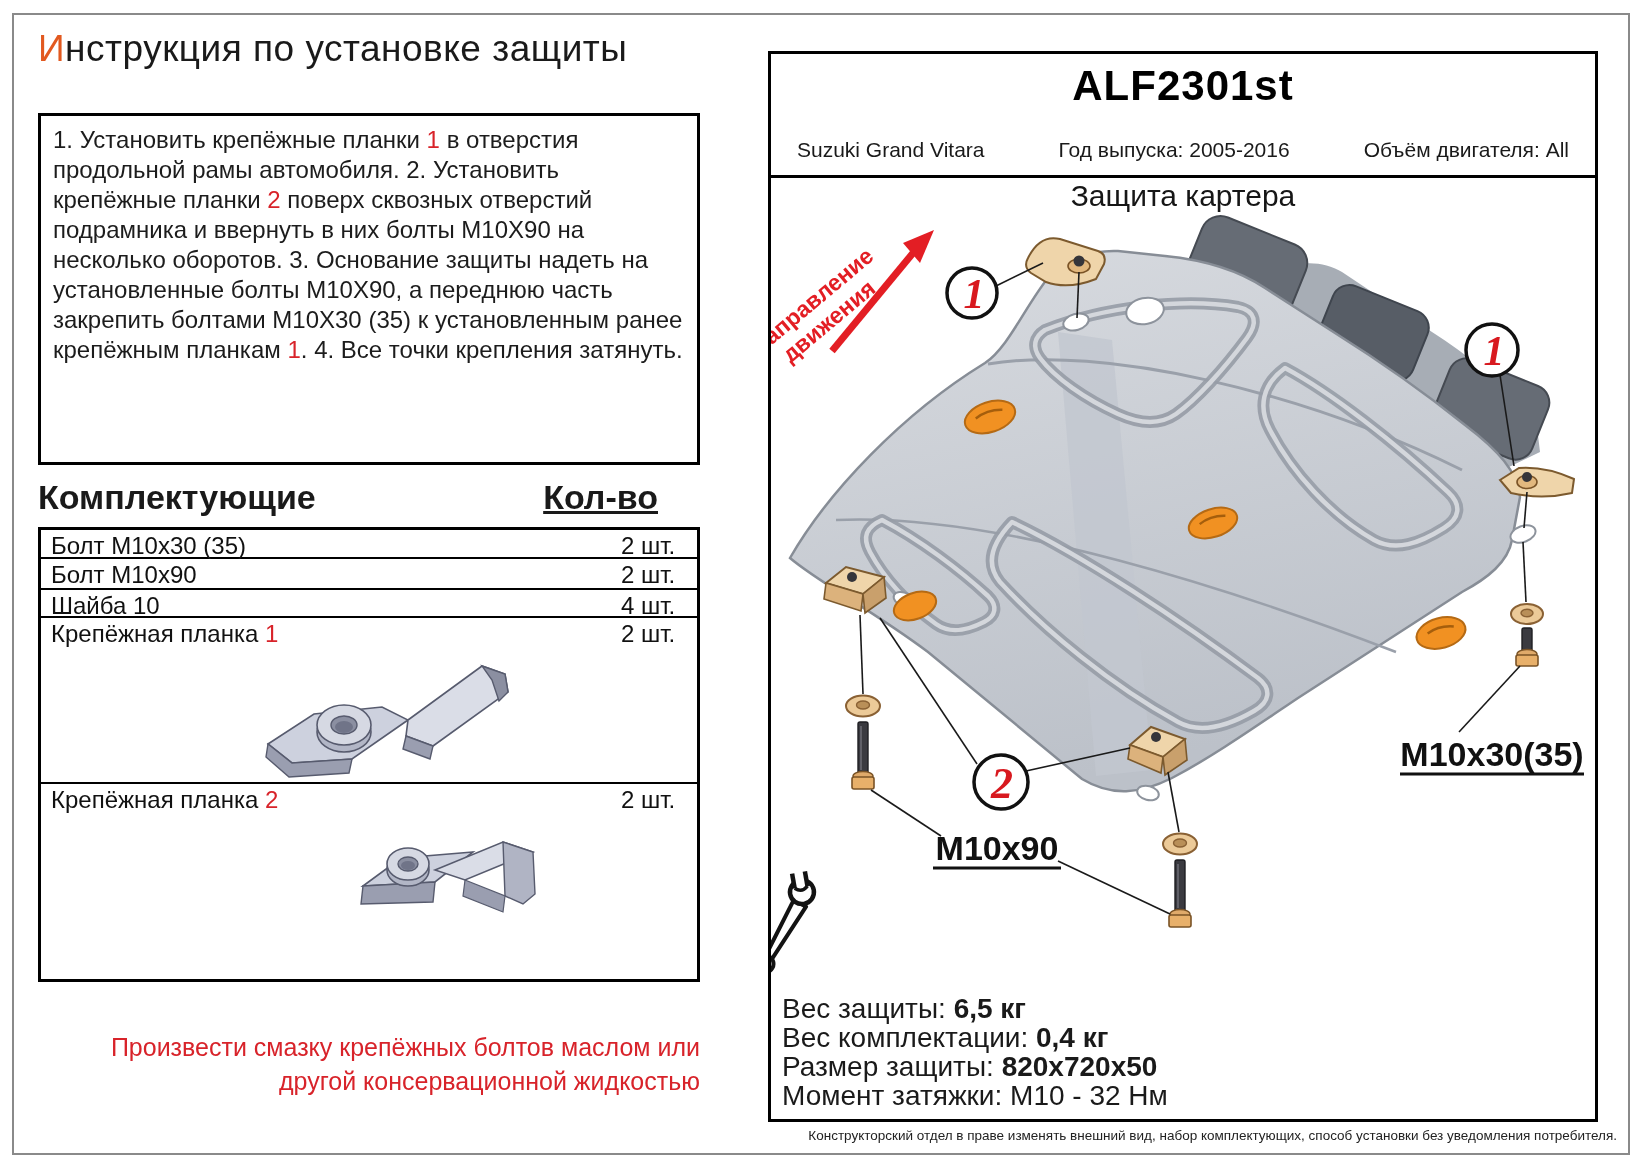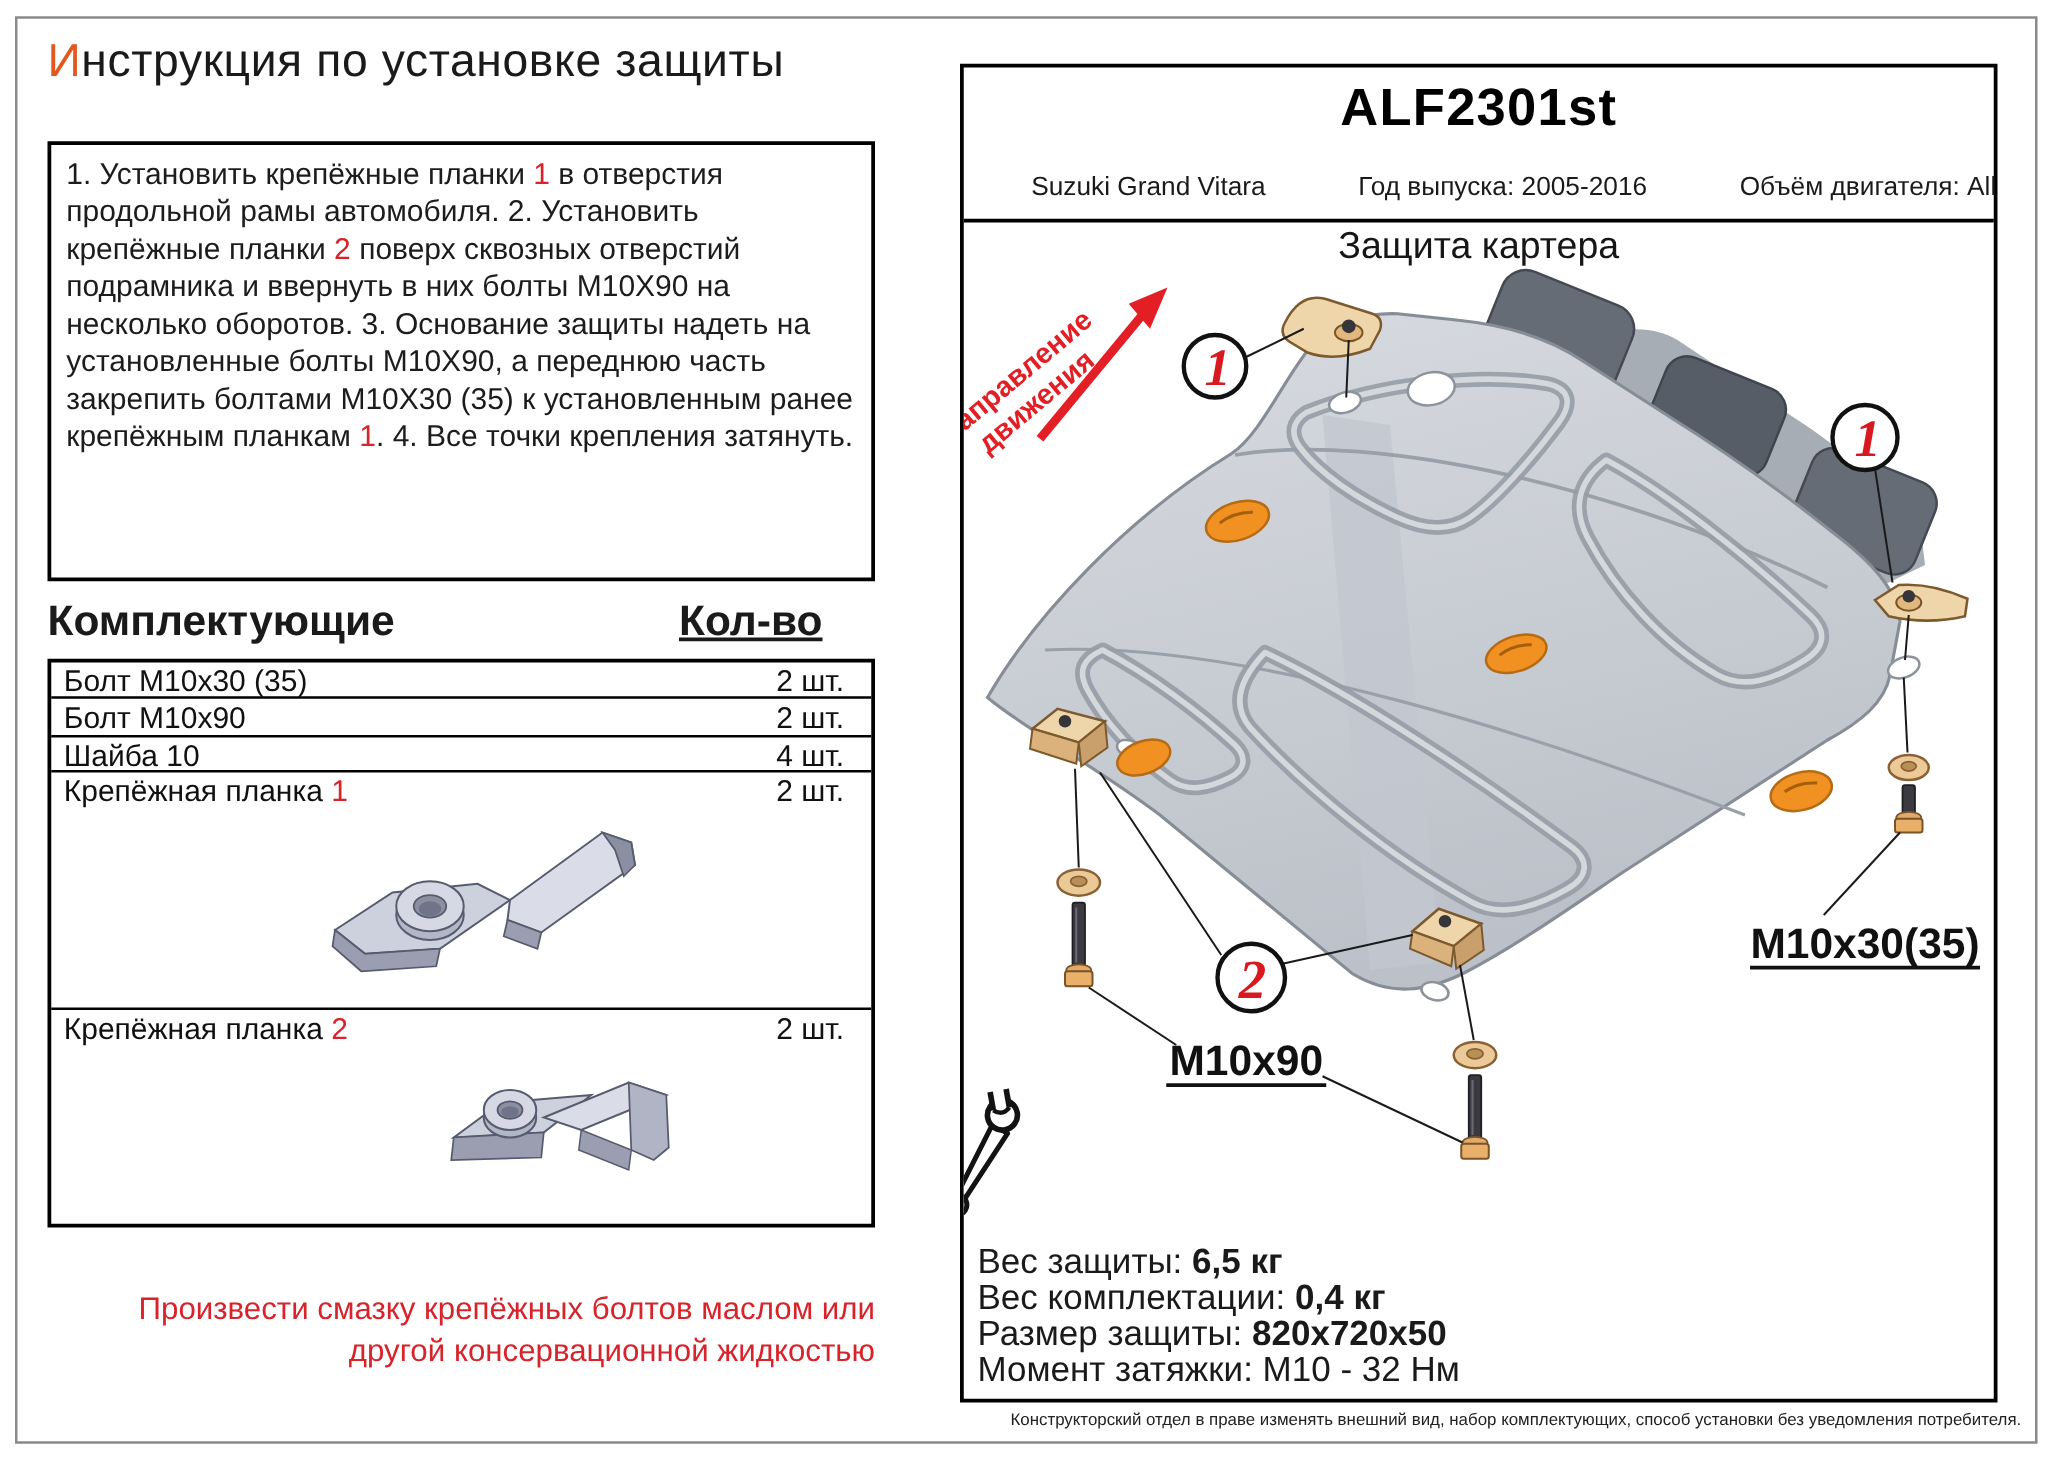--- a/index.html
+++ b/index.html
@@ -17,33 +17,33 @@
   .comp-head{position:absolute;left:38px;top:478px;width:662px;display:flex;
         justify-content:space-between;font-size:34px;font-weight:bold;color:#1a1a1a;}
   .comp-head .qtyh{margin-right:42px;text-decoration:underline;}
   .comp-table{position:absolute;left:38px;top:527px;width:662px;height:455px;
         border:3px solid #000;box-sizing:border-box;}
   .crow{position:relative;border-bottom:2px solid #000;font-size:24px;line-height:27px;box-sizing:border-box;}
   .crow:last-child{border-bottom:none;}
   .crow .nm{position:absolute;left:10px;top:2px;white-space:nowrap;}
   .crow .qt{position:absolute;left:580px;top:2px;white-space:nowrap;}
   .r-sm1{height:29px;} .r-sm2{height:31px;} .r-sm3{height:28px;}
-  .r-big1{height:190px;} .r-big2{height:157px;}
+  .r-big1{height:166px;} .r-big2{height:157px;}
   .part-img1{position:absolute;left:215px;top:22px;}
   .part-img2{position:absolute;left:310px;top:24px;}
   .grease-note{position:absolute;left:40px;top:1030px;width:660px;text-align:right;
         color:#d8232a;font-size:25px;line-height:34px;}
   
   .panel{position:absolute;left:768px;top:51px;width:830px;height:1071px;
         border:3px solid #000;box-sizing:border-box;}
   .panel-head{position:absolute;left:0;top:0;width:100%;height:124px;border-bottom:3px solid #000;box-sizing:border-box;}
   .panel-code{position:absolute;left:0;top:8px;width:100%;text-align:center;
         font-size:42px;font-weight:bold;letter-spacing:1px;color:#000;}
   .panel-info{position:absolute;left:0;top:84px;width:100%;box-sizing:border-box;
-        padding:0 26px;display:flex;justify-content:space-between;font-size:21px;color:#1a1a1a;margin-left:28px;}
+        padding:0 26px;display:flex;justify-content:space-between;font-size:21px;color:#1a1a1a;}
   .diagram-svg{position:absolute;left:771px;top:178px;width:824px;height:941px;}
   .specs{position:absolute;left:782px;top:994px;font-size:28px;line-height:29px;color:#1a1a1a;}
   .specs .v{font-weight:bold;}
   .specs .v.plain{font-weight:normal;}
   .small-footer{position:absolute;right:25px;top:1128px;width:900px;text-align:right;
         font-size:13.5px;color:#222;}
 </style>
 </head>
 <body>
 

